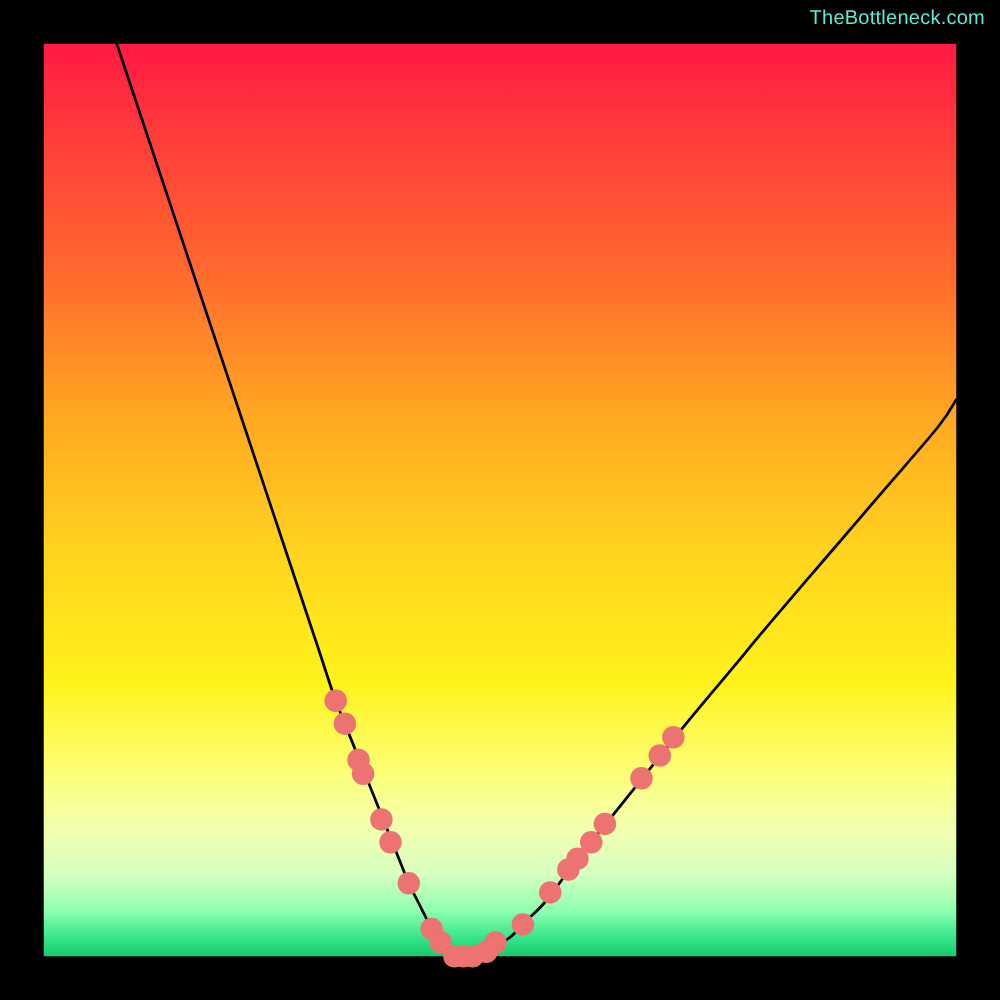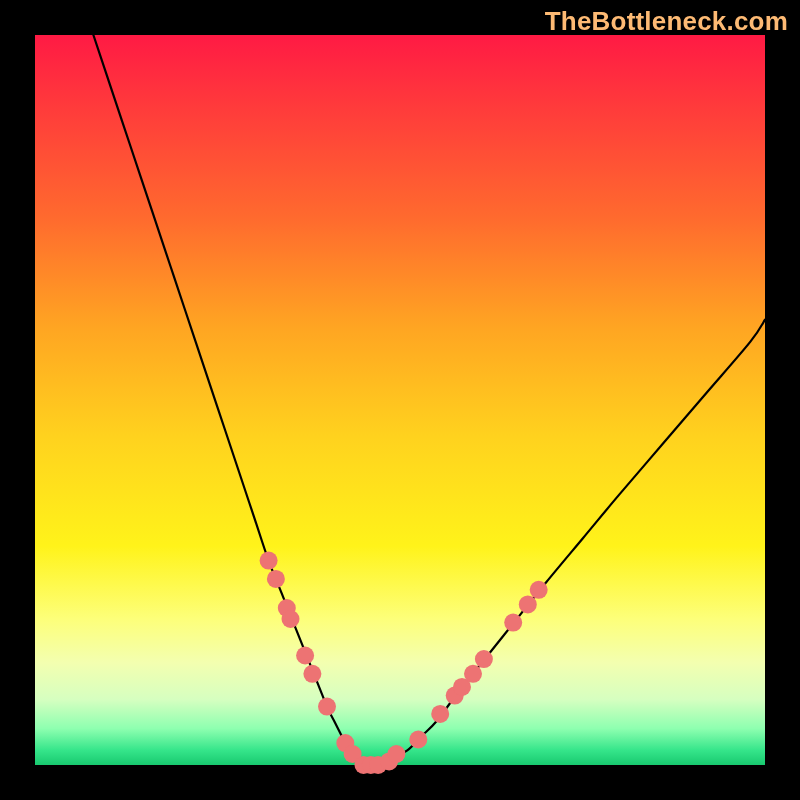--- a/index.html
+++ b/index.html
@@ -35,24 +35,24 @@
       #d6ffc0 91%,
       #8effb0 95%,
       #35e58a 98%,
       #18c96f 100%
     );
   }
   .watermark {
     position: absolute;
     top: 6px;
     right: 12px;
-    color: #fdba74;
-    font-size: 26px;
+    color: #5eead4;
+    font-size: 16px;
     letter-spacing: 0.2px;
-    font-weight: 700;
+    font-weight: 400;
   }
   svg.curve {
     position: absolute;
     left: 0;
     top: 0;
     width: 730px;
     height: 730px;
     overflow: visible;
   }
 </style>

